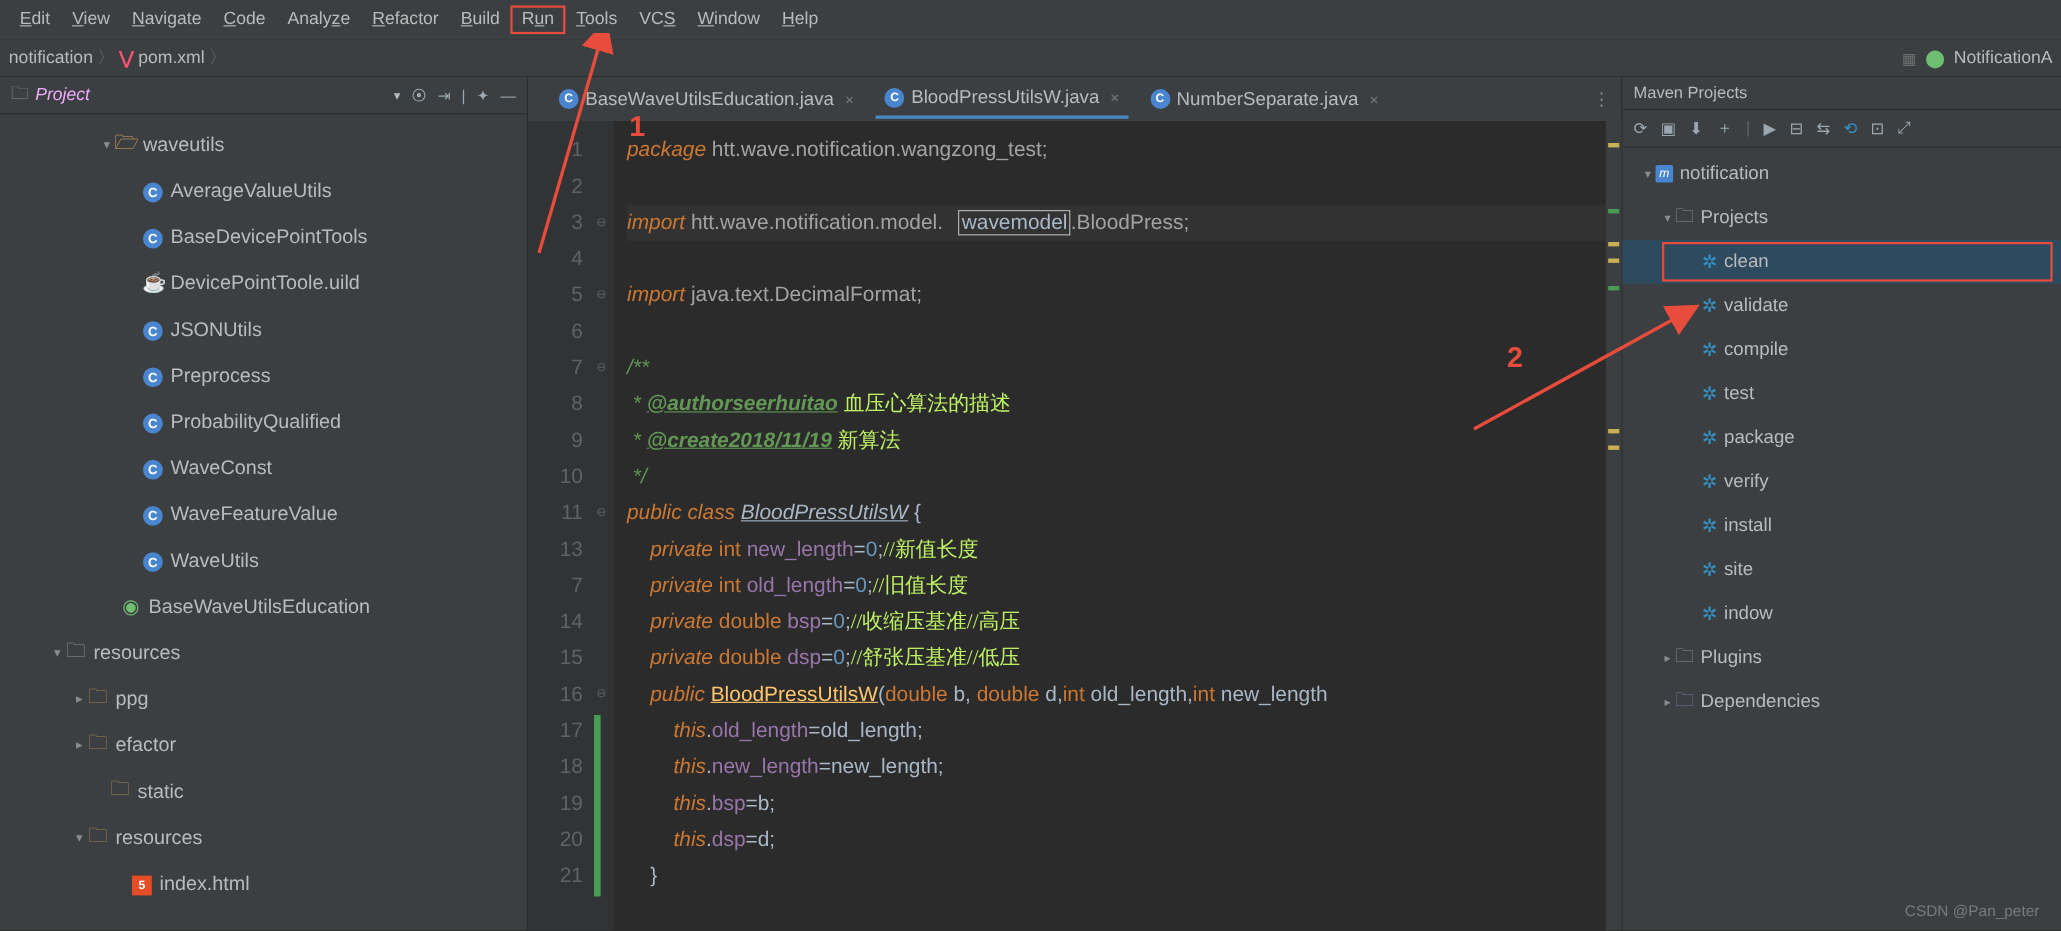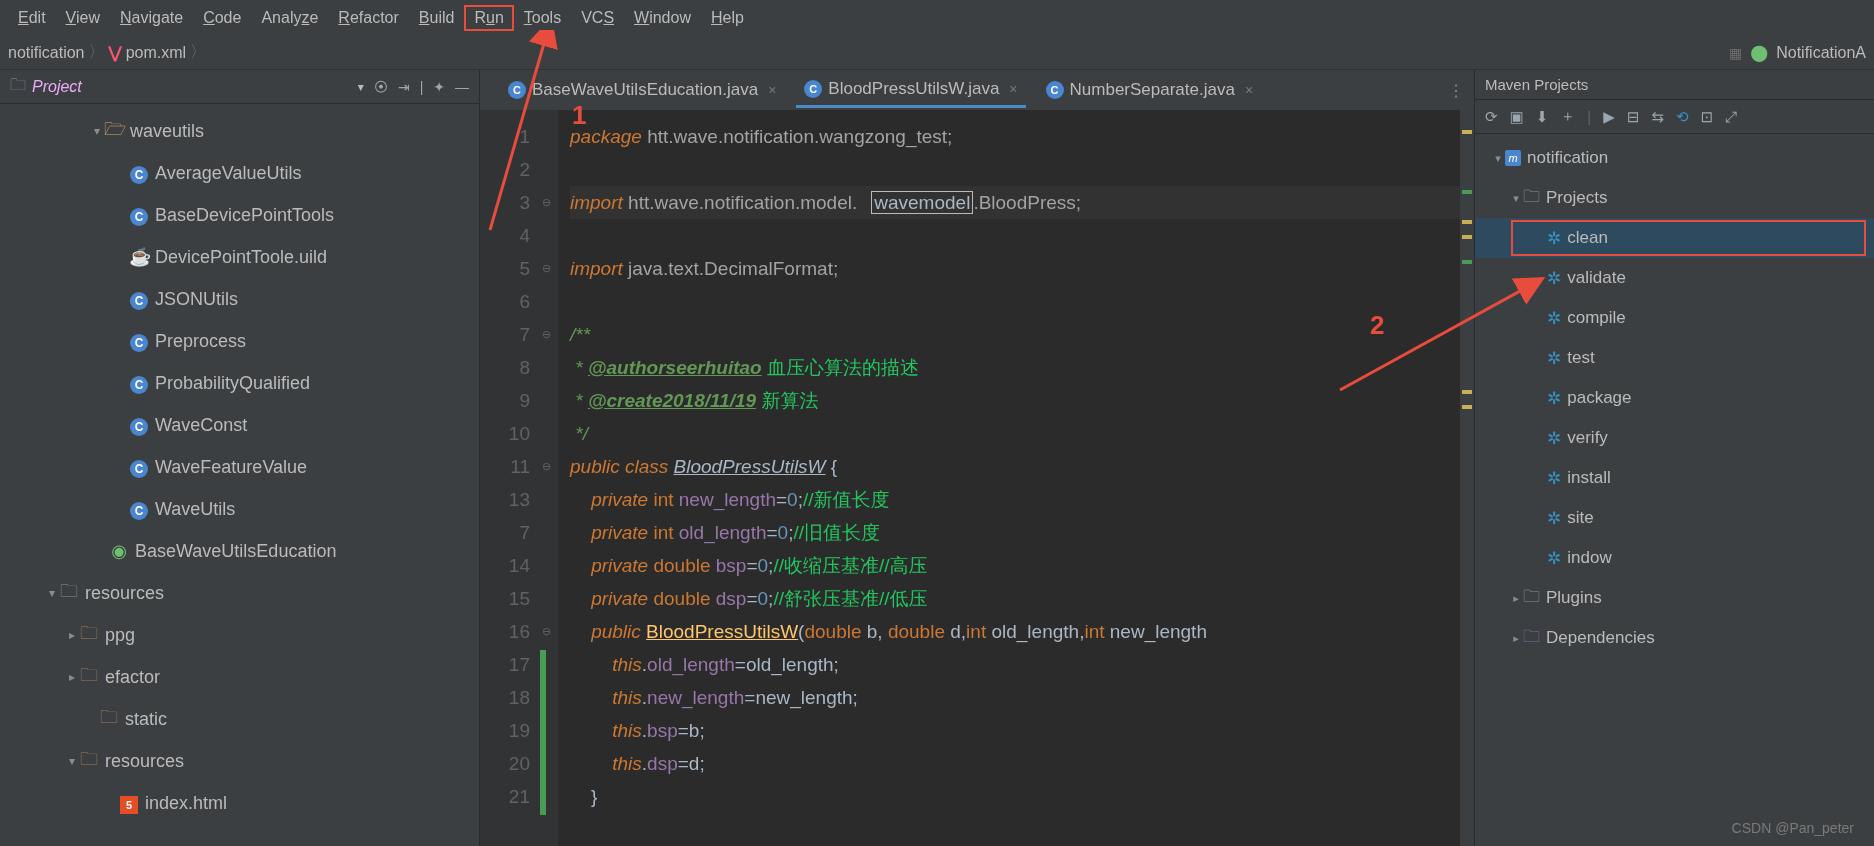--- a/index.html
+++ b/index.html
@@ -49,21 +49,21 @@
 .code-area { flex: 1; display: flex; font-family: "Consolas","Courier New",monospace; font-size: 19px; line-height: 33px; position: relative; }
 .gutter { width: 60px; background: #313335; color: #606366; text-align: right; padding: 10px 10px 0 0; user-select: none; }
 .gutter div { height: 33px; }
 .fold-gutter { width: 18px; background: #313335; padding-top: 10px; position: relative; }
 .fold-gutter .mark { position: absolute; left: 2px; color: #606366; font-size: 11px; }
 .code { flex: 1; padding: 10px 0 0 12px; white-space: pre; }
 .hl-line { background: #323232; }
 .green-bar { position: absolute; left: 0; width: 6px; background: #499c54; }
 .code .kw { color: #cc7832; font-style: italic; }
 .code .pkg { color: #a3a3a3; }
-.code .cmt { color: #22c55e; }
+.code .cmt { color: #bef264; font-family: Liberation Serif, serif; }
 .code .doc { color: #629755; font-style: italic; }
 .code .doctag { color: #629755; font-style: italic; text-decoration: underline; font-weight: bold; }
 .code .cls { color: #a9b7c6; font-style: italic; text-decoration: underline; }
 .code .num { color: #6897bb; }
 .code .type { color: #cc7832; }
 .code .field { color: #9876aa; }
 .code .box { border: 1px solid #bbbbbb; padding: 0 2px; margin-left: 14px; }
 .code .method { color: #ffc66d; text-decoration: underline; }
 
 .right-marker { width: 14px; background: #3c3f41; position: relative; }

